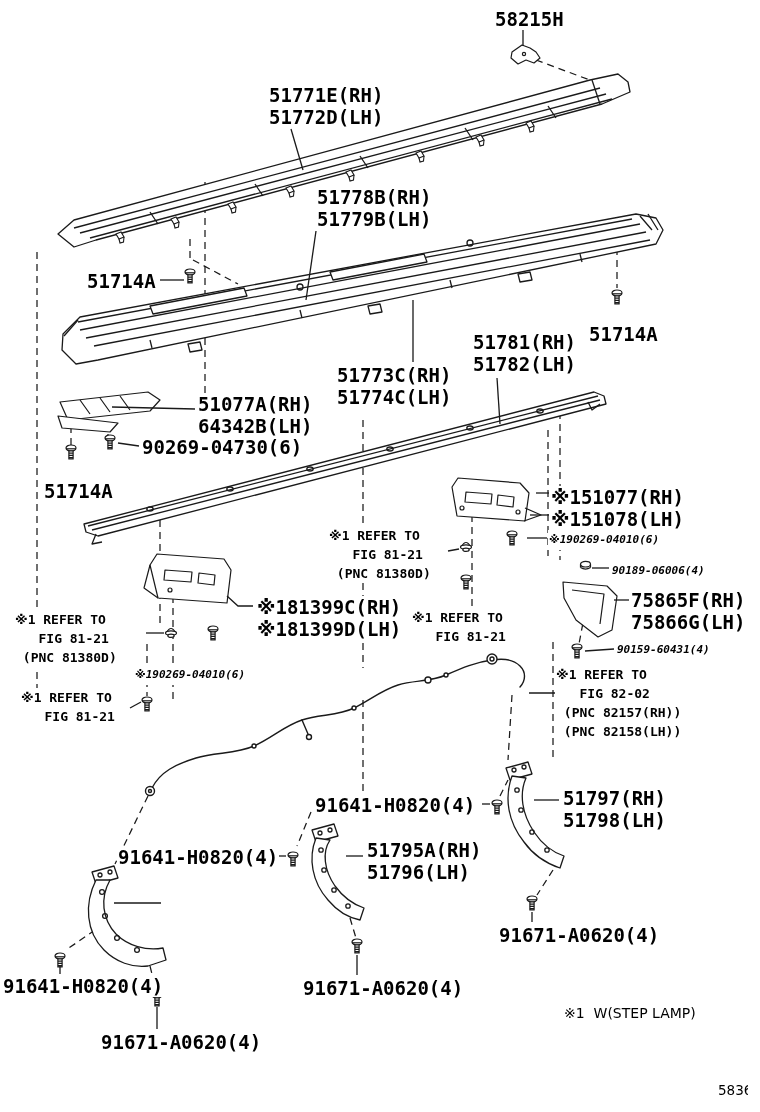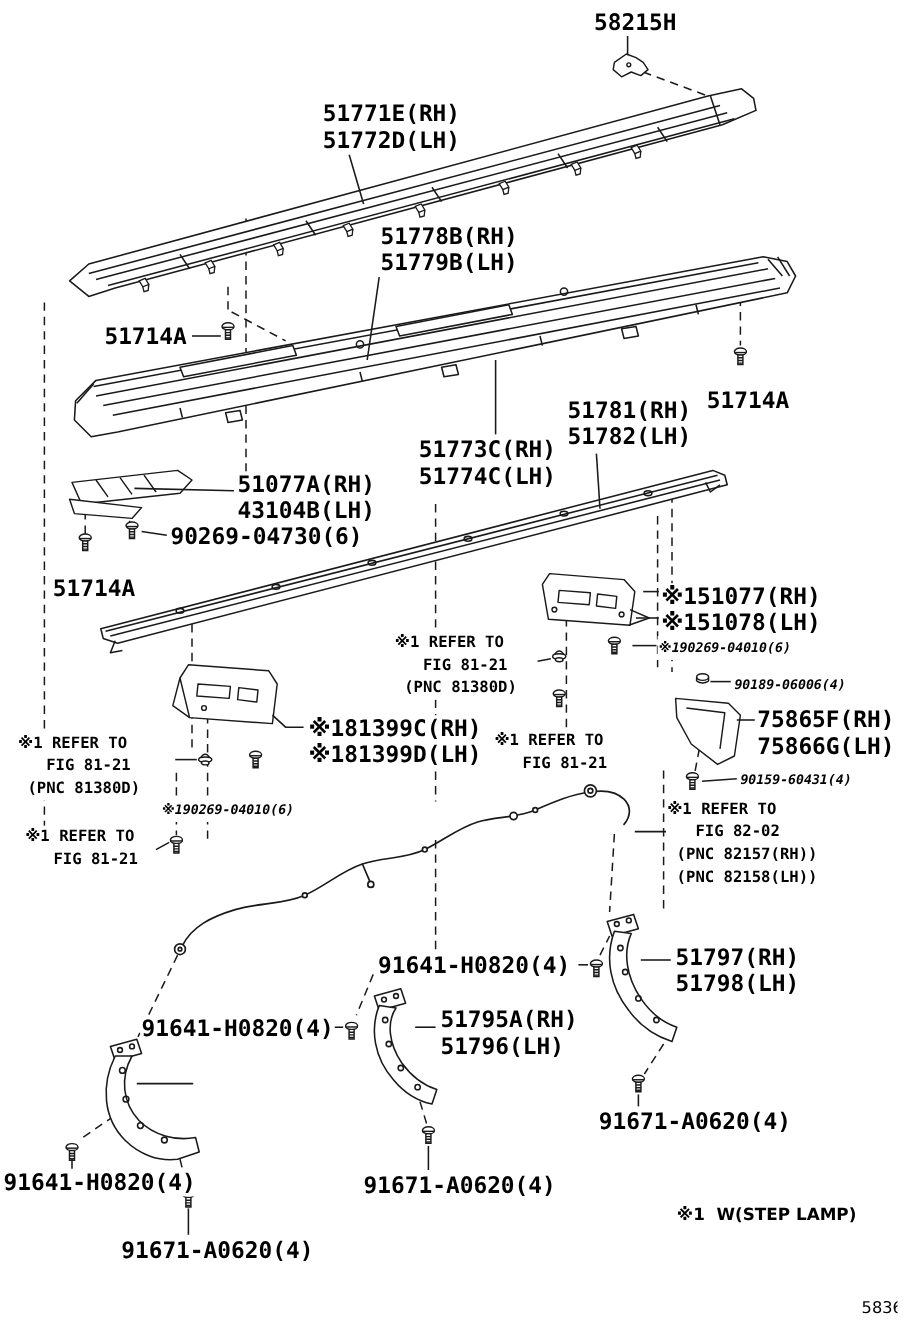--- a/index.html
+++ b/index.html
@@ -7,21 +7,21 @@
     position:relative;width:748px;height:1112px;background:#ffffff;
     overflow:hidden;font-family:"DejaVu Sans Mono","DejaVu Sans",monospace;
   }
   .canvas svg{position:absolute;left:0;top:0;}
   .label-layer{position:absolute;left:0;top:0;width:100%;height:100%;}
   .plabel{position:absolute;color:#000;font-weight:bold;white-space:pre;background:#fff;padding:0 1px;}
   .plabel .ln{white-space:pre;}
   .lg{font-size:19px;line-height:22px;letter-spacing:0px;}
   .md{font-size:13px;line-height:19px;}
   .md2{font-size:11px;line-height:20px;font-style:italic;}
-  .sm{font-family:"DejaVu Sans",sans-serif;font-weight:bold;font-size:14px;line-height:16px;background:transparent;}
+  .sm{font-family:"DejaVu Sans",sans-serif;font-weight:normal;font-size:14px;line-height:16px;background:transparent;}
   .sm2{font-family:"DejaVu Sans",sans-serif;font-weight:normal;font-size:13.5px;line-height:15px;background:transparent;}
 </style>
 </head>
 <body>
 
 <div class="canvas">
 
 <svg width="760" height="1112" viewBox="0 0 760 1112">
   <defs>
     <g id="screw" stroke="#1a1a1a" stroke-width="1.2" fill="#fff">
@@ -260,22 +260,22 @@
   </g>
 </svg>
 
 <div class="label-layer">
       <div class="plabel lg" style="left: 494px; top: 8px;"><div class="ln">58215H</div></div>
       <div class="plabel lg" style="left: 268px; top: 84px;"><div class="ln">51771E(RH)</div><div class="ln">51772D(LH)</div></div>
       <div class="plabel lg" style="left: 316px; top: 186px; text-align: center;"><div class="ln">51778B(RH)</div><div class="ln">51779B(LH)</div></div>
       <div class="plabel lg" style="left: 86px; top: 270px;"><div class="ln">51714A</div></div>
       <div class="plabel lg" style="left: 588px; top: 323px;"><div class="ln">51714A</div></div>
       <div class="plabel lg" style="left: 472px; top: 331px;"><div class="ln">51781(RH)</div><div class="ln">51782(LH)</div></div>
-      <div class="plabel lg" style="left: 336px; top: 364px; margin-left: 12px;"><div class="ln">51773C(RH)</div><div class="ln">51774C(LH)</div></div>
-      <div class="plabel lg" style="left: 197px; top: 393px;"><div class="ln">51077A(RH)</div><div class="ln">43104B(LH)</div></div>
+      <div class="plabel lg" style="left: 336px; top: 364px;"><div class="ln">51773C(RH)</div><div class="ln">51774C(LH)</div></div>
+      <div class="plabel lg" style="left: 197px; top: 393px;"><div class="ln">51077A(RH)</div><div class="ln">64342B(LH)</div></div>
       <div class="plabel lg" style="left: 141px; top: 436px;"><div class="ln">90269-04730(6)</div></div>
       <div class="plabel lg" style="left: 43px; top: 480px;"><div class="ln">51714A</div></div>
       <div class="plabel lg" style="left: 550px; top: 486px;"><div class="ln">※151077(RH)</div><div class="ln">※151078(LH)</div></div>
       <div class="plabel md2" style="left: 548px; top: 530px;"><div class="ln">※190269-04010(6)</div></div>
       <div class="plabel md2" style="left: 611px; top: 561px;"><div class="ln">90189-06006(4)</div></div>
       <div class="plabel lg" style="left: 630px; top: 589px;"><div class="ln">75865F(RH)</div><div class="ln">75866G(LH)</div></div>
       <div class="plabel md2" style="left: 616px; top: 640px;"><div class="ln">90159-60431(4)</div></div>
       <div class="plabel md" style="left: 328px; top: 526px;"><div class="ln">※1 REFER TO</div><div class="ln">   FIG 81-21</div><div class="ln"> (PNC 81380D)</div></div>
       <div class="plabel lg" style="left: 256px; top: 596px;"><div class="ln">※181399C(RH)</div><div class="ln">※181399D(LH)</div></div>
       <div class="plabel md" style="left: 411px; top: 608px;"><div class="ln">※1 REFER TO</div><div class="ln">   FIG 81-21</div></div>

